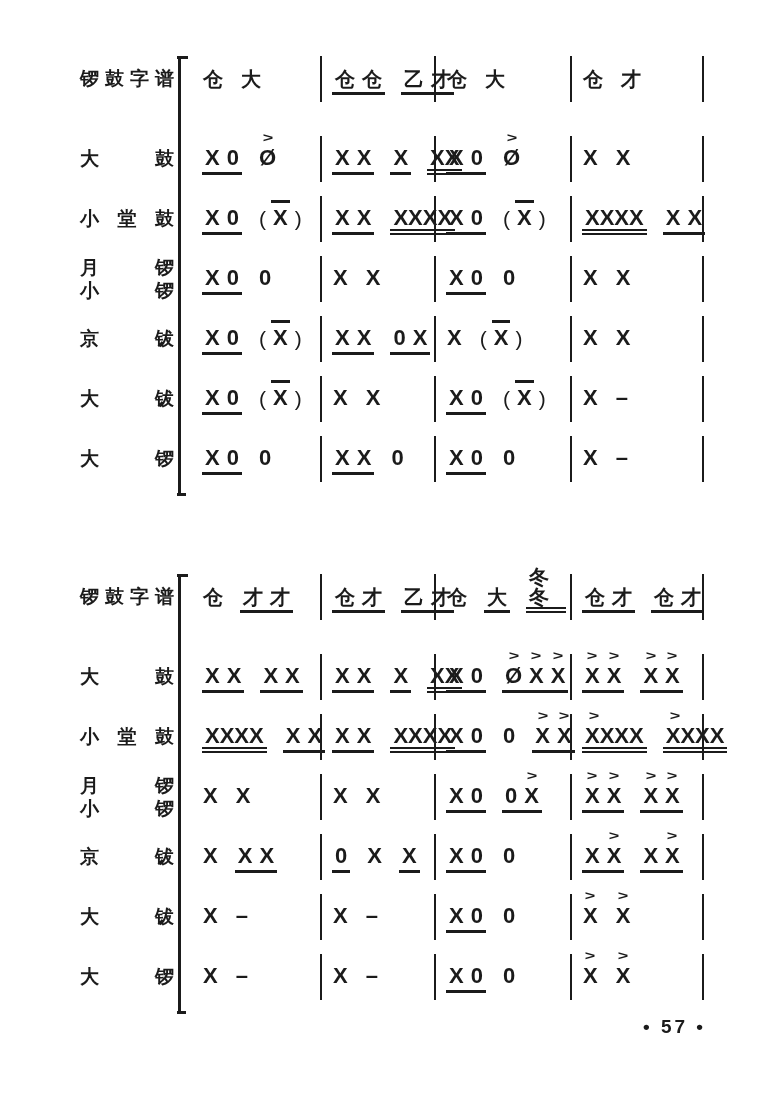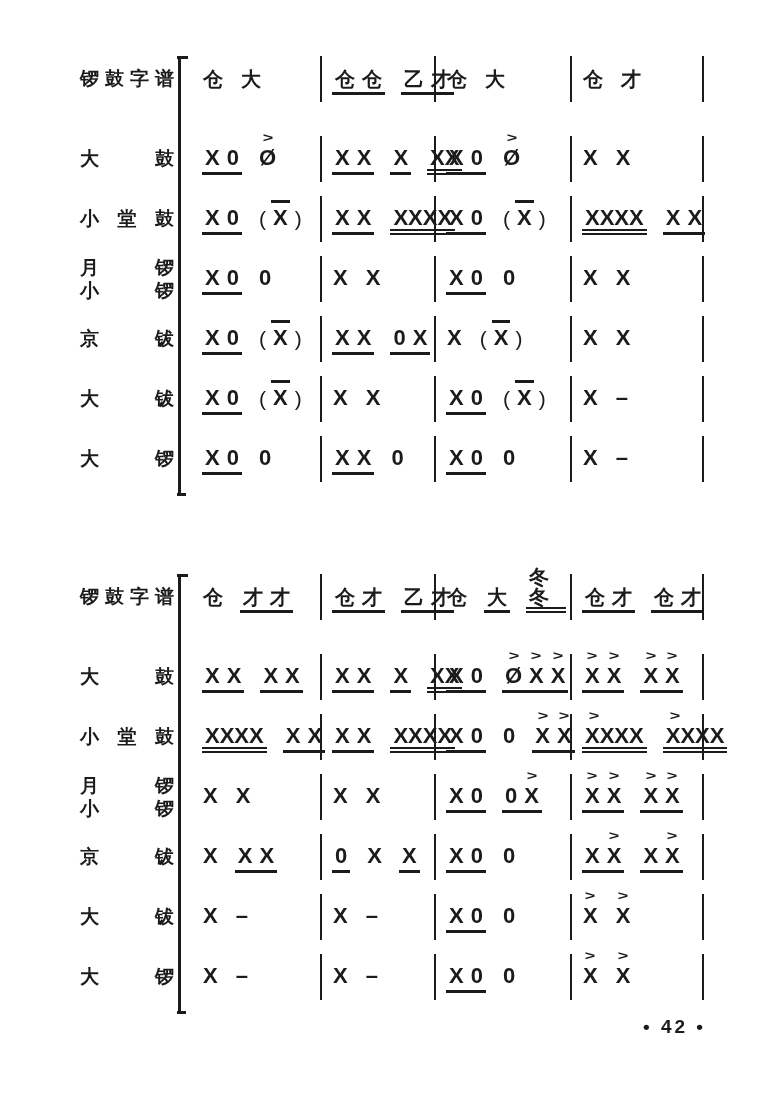--- a/index.html
+++ b/index.html
@@ -718,14 +718,14 @@
             <div class="g u0" style="display: flex;">
               <span class="tk">X<span class="acc">&gt;</span></span>
             </div>
             <div class="g u0" style="display: flex;">
               <span class="tk">X<span class="acc">&gt;</span></span>
             </div>
           </div>
         </div>
       </div>
     </div>
-  <div class="pagenum">• 42 •</div>
+  <div class="pagenum">• 57 •</div>
 </div>
 
 </body></html>

